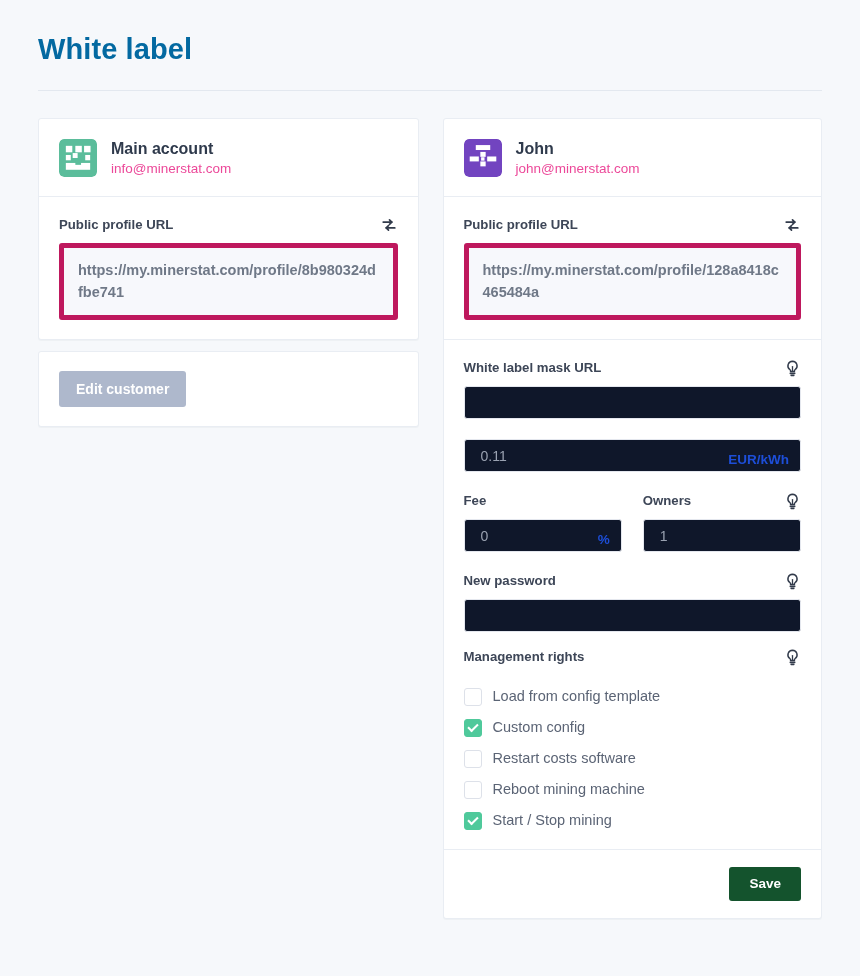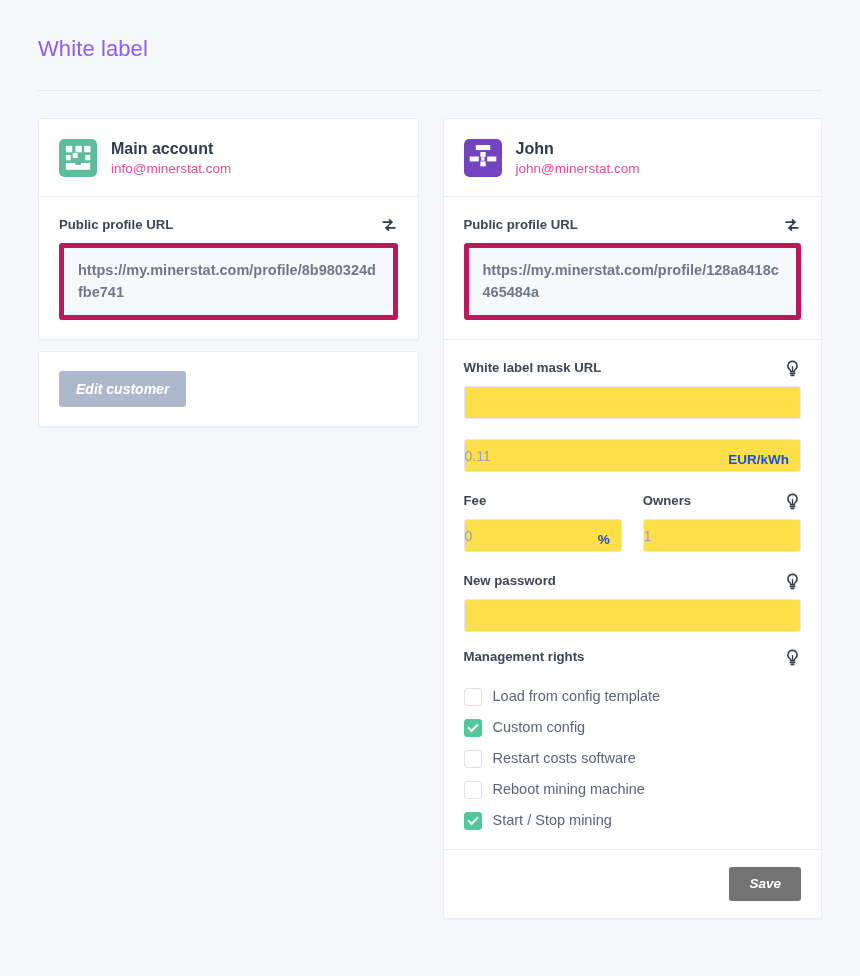--- a/index.html
+++ b/index.html
@@ -10,23 +10,23 @@
     font-family: "Liberation Sans", sans-serif;
     -webkit-font-smoothing: antialiased;
   }
   .page { width: 860px; height: 976px; position: relative; }
 
   
   .page-header {
     position: absolute; left: 38px; top: 28px; width: 784px;
   }
   .page-title {
-    font-size: 22px;
-    font-weight: 400;
-    color: #8b5cf6;
+    font-size: 29px;
+    font-weight: 700;
+    color: #0369a1;
     letter-spacing: 0.1px;
     line-height: 42px;
   }
   .header-rule {
     position: absolute; left: 38px; top: 90px; width: 784px; height: 1px;
     background: #e3e8ef;
   }
 
   
   .cards {
@@ -94,25 +94,25 @@
     word-break: break-all;
     font-weight: bold;
   }
 
   
   .inp {
     width: 100%;
     height: 33px;
     border: 1px solid #e4e7ee;
     border-radius: 3px;
-    background: #fde047;
+    background: #0f172a;
     font-family: "Liberation Sans", sans-serif;
     font-size: 14px;
     color: #6f7887;
-    padding: 0 0;
+    padding: 0 16px;
     outline: none;
   }
   .inp::placeholder { color: #9aa2b1; opacity: 1; }
   .inp-wrap { position: relative; }
   .inp-suffix {
     position: absolute; right: 12px; top: 4px; height: 33px;
     display: flex; align-items: center;
     font-size: 13.5px; font-weight: 700; color: #1d4ed8;
     pointer-events: none;
   }
@@ -124,31 +124,30 @@
 
   .spacer-20 { height: 20px; }
   .spacer-16 { height: 16px; }
 
   
   .btn {
     border: none; border-radius: 3px; cursor: pointer;
     font-family: "Liberation Sans", sans-serif;
     font-weight: 700;
     color: #ffffff;
-    font-style: italic;
   }
   .btn-edit {
     background: #aeb8cc;
     font-size: 14px;
     padding: 0 17px;
     height: 36px;
     line-height: 36px;
   }
   .btn-save {
-    background: #737373;
+    background: #14532d;
     font-size: 13.5px;
     padding: 0 20px;
     height: 34px;
     line-height: 34px;
   }
   .save-row { display: flex; justify-content: flex-end; padding: 17px 20px 17px 20px; }
 
   
   .chk-list { margin-top: 4px; }
   .chk-row {

